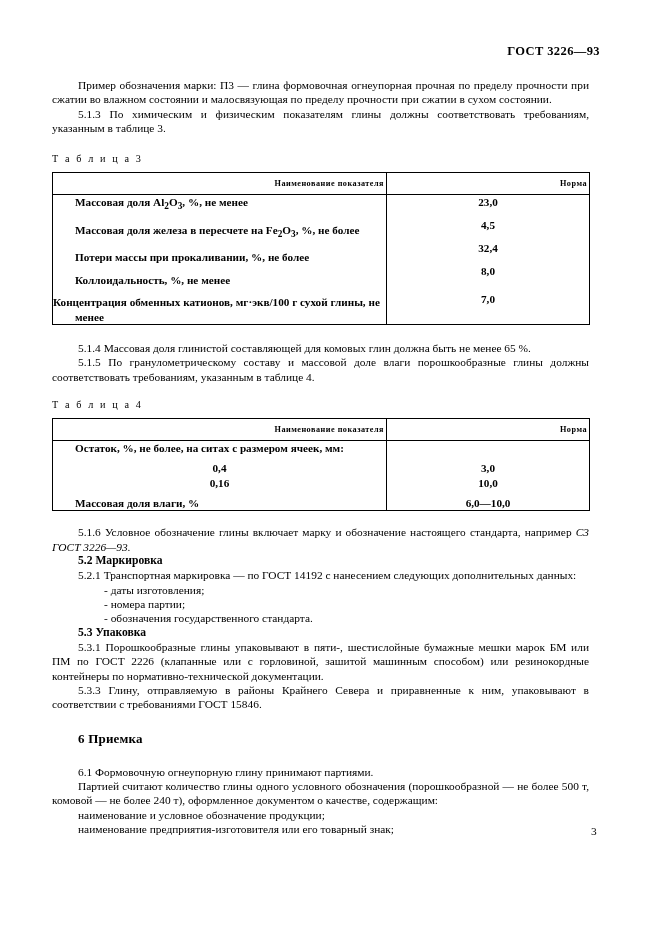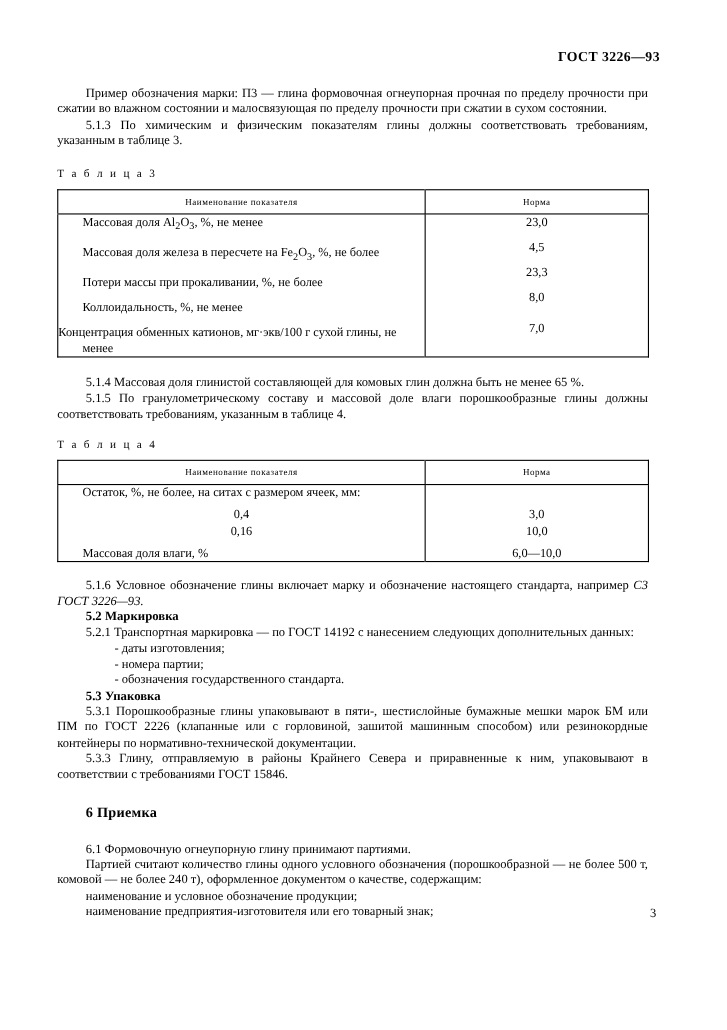--- a/index.html
+++ b/index.html
@@ -104,33 +104,34 @@
   table.gost {
     border-collapse: collapse;
     width: 537px;
     table-layout: fixed;
     margin: 0;
   }
   table.gost th,
   table.gost td {
     border: none;
     vertical-align: top;
+    font-weight: bold;
   }
   table.gost {
     border-top: 1.6px solid #000;
     border-bottom: 1.6px solid #000;
     border-left: 1.6px solid #000;
     border-right: 1.6px solid #000;
   }
   table.gost thead th {
     border-bottom: 1.6px solid #000;
-    font-weight: normal;
+    font-weight: bold;
     font-size: 8.2px;
     letter-spacing: 0.5px;
-    text-align: center;
+    text-align: right;
     padding: 6px 2px 6px 2px;
   }
   table.gost th.col-left,
   table.gost td.col-left {
     border-right: 1.1px solid #000;
   }
   table.gost td {
     font-size: 11.2px;
     line-height: 14.3px;
     padding: 0;
@@ -206,21 +207,21 @@
           <td class="col-left cell-name">
             <div class="row-name"><span>Массовая доля Al</span><sub>2</sub><span>O</span><sub>3</sub><span>, %, не менее</span></div>
             <div class="row-name"><span>Массовая доля железа в пересчете на Fe</span><sub>2</sub><span>O</span><sub>3</sub><span>, %, не более</span></div>
             <div class="row-name">Потери массы при прокаливании, %, не более</div>
             <div class="row-name">Коллоидальность, %, не менее</div>
             <div class="indent-hang">Концентрация обменных катионов, мг·экв/100 г сухой глины, не менее</div>
           </td>
           <td class="cell-val">
             <div>23,0</div>
             <div>4,5</div>
-            <div>23,3</div>
+            <div>32,4</div>
             <div>8,0</div>
             <div style="margin-top:14px">7,0</div>
           </td>
         </tr>
       </tbody>
     </table>
 
     <div style="height:16px"></div>
 
     <p class="para">5.1.4  Массовая доля глинистой составляющей для комовых глин должна быть не менее 65 %.</p>

